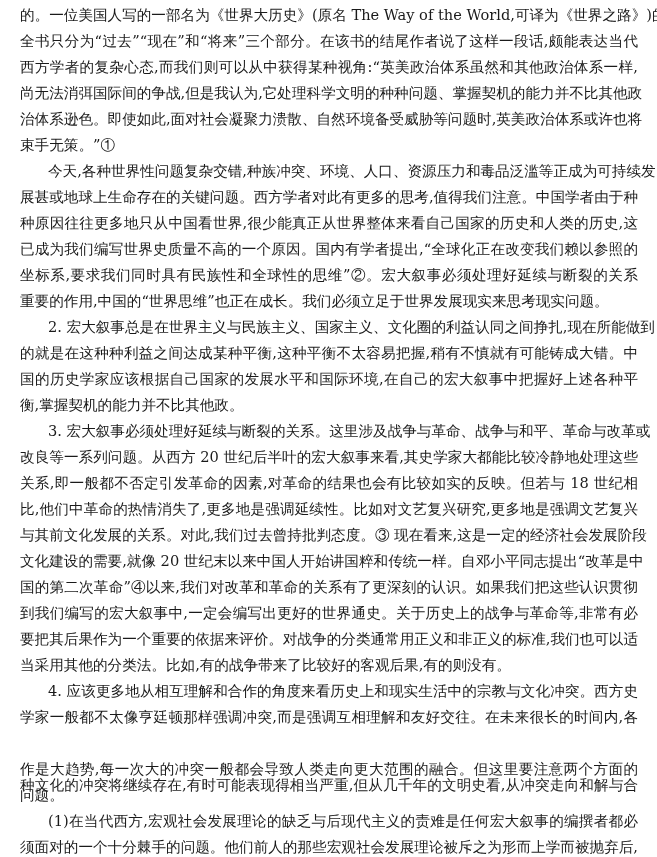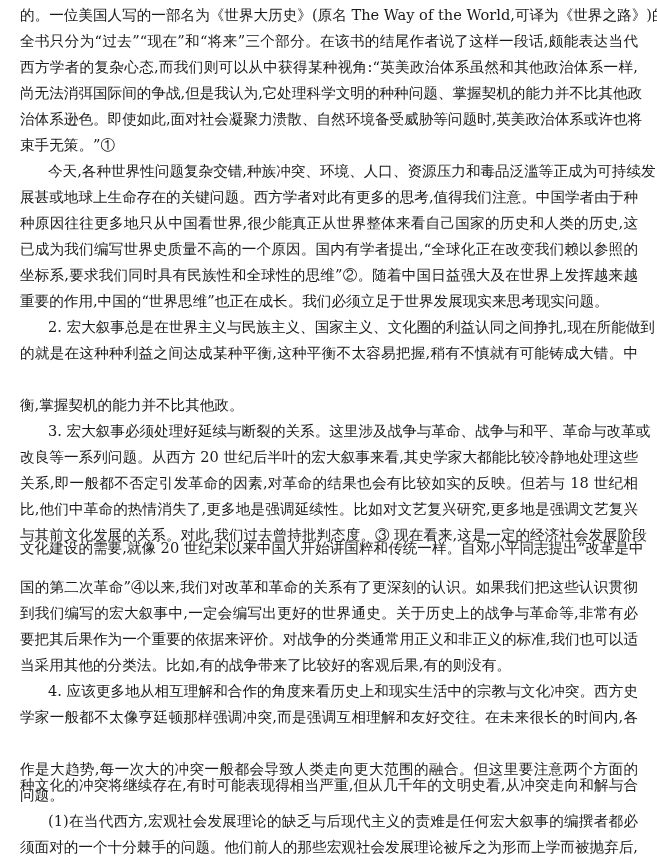--- a/index.html
+++ b/index.html
@@ -26,33 +26,34 @@
   <div class="line" style="top:31px">全书只分为“过去”“现在”和“将来”三个部分。在该书的结尾作者说了这样一段话,颇能表达当代</div>
   <div class="line" style="top:57px">西方学者的复杂心态,而我们则可以从中获得某种视角:“英美政治体系虽然和其他政治体系一样,</div>
   <div class="line" style="top:83px">尚无法消弭国际间的争战,但是我认为,它处理科学文明的种种问题、掌握契机的能力并不比其他政</div>
   <div class="line" style="top:109px">治体系逊色。即使如此,面对社会凝聚力溃散、自然环境备受威胁等问题时,英美政治体系或许也将</div>
   <div class="line last" style="top:135px">束手无策。”①</div>
 
   <div class="line indent" style="top:161px">今天,各种世界性问题复杂交错,种族冲突、环境、人口、资源压力和毒品泛滥等正成为可持续发</div>
   <div class="line" style="top:187px">展甚或地球上生命存在的关键问题。西方学者对此有更多的思考,值得我们注意。中国学者由于种</div>
   <div class="line" style="top:213px">种原因往往更多地只从中国看世界,很少能真正从世界整体来看自己国家的历史和人类的历史,这</div>
   <div class="line" style="top:239px">已成为我们编写世界史质量不高的一个原因。国内有学者提出,“全球化正在改变我们赖以参照的</div>
-  <div class="line" style="top:265px">坐标系,要求我们同时具有民族性和全球性的思维”②。随着中国日益强大及在世界上发挥越来越</div>
+  <div class="line" style="top:265px">坐标系,要求我们同时具有民族性和全球性的思维”②。宏大叙事必须处理好延续与断裂的关系</div>
   <div class="line last" style="top:291px">重要的作用,中国的“世界思维”也正在成长。我们必须立足于世界发展现实来思考现实问题。</div>
 
   <div class="line indent" style="top:317px">2. 宏大叙事总是在世界主义与民族主义、国家主义、文化圈的利益认同之间挣扎,现在所能做到</div>
   <div class="line" style="top:343px">的就是在这种种利益之间达成某种平衡,这种平衡不太容易把握,稍有不慎就有可能铸成大错。中</div>
+  <div class="line" style="top:369px">国的历史学家应该根据自己国家的发展水平和国际环境,在自己的宏大叙事中把握好上述各种平</div>
   <div class="line last" style="top:395px">衡,掌握契机的能力并不比其他政。</div>
 
   <div class="line indent" style="top:421px">3. 宏大叙事必须处理好延续与断裂的关系。这里涉及战争与革命、战争与和平、革命与改革或</div>
   <div class="line" style="top:447px">改良等一系列问题。从西方 20 世纪后半叶的宏大叙事来看,其史学家大都能比较冷静地处理这些</div>
   <div class="line" style="top:473px">关系,即一般都不否定引发革命的因素,对革命的结果也会有比较如实的反映。但若与 18 世纪相</div>
   <div class="line" style="top:499px">比,他们中革命的热情消失了,更多地是强调延续性。比如对文艺复兴研究,更多地是强调文艺复兴</div>
   <div class="line" style="top:525px">与其前文化发展的关系。对此,我们过去曾持批判态度。③ 现在看来,这是一定的经济社会发展阶段</div>
-  <div class="line" style="top:538px">文化建设的需要,就像 20 世纪末以来中国人开始讲国粹和传统一样。自邓小平同志提出“改革是中</div>
+  <div class="line" style="top:551px">文化建设的需要,就像 20 世纪末以来中国人开始讲国粹和传统一样。自邓小平同志提出“改革是中</div>
   <div class="line" style="top:577px">国的第二次革命”④以来,我们对改革和革命的关系有了更深刻的认识。如果我们把这些认识贯彻</div>
   <div class="line" style="top:603px">到我们编写的宏大叙事中,一定会编写出更好的世界通史。关于历史上的战争与革命等,非常有必</div>
   <div class="line" style="top:629px">要把其后果作为一个重要的依据来评价。对战争的分类通常用正义和非正义的标准,我们也可以适</div>
   <div class="line last" style="top:655px">当采用其他的分类法。比如,有的战争带来了比较好的客观后果,有的则没有。</div>
 
   <div class="line indent" style="top:681px">4. 应该更多地从相互理解和合作的角度来看历史上和现实生活中的宗教与文化冲突。西方史</div>
   <div class="line" style="top:707px">学家一般都不太像亨廷顿那样强调冲突,而是强调互相理解和友好交往。在未来很长的时间内,各</div>
   <div class="line" style="top:775px">种文化的冲突将继续存在,有时可能表现得相当严重,但从几千年的文明史看,从冲突走向和解与合</div>
   <div class="line" style="top:759px">作是大趋势,每一次大的冲突一般都会导致人类走向更大范围的融合。但这里要注意两个方面的</div>
   <div class="line last" style="top:785px">问题。</div>

